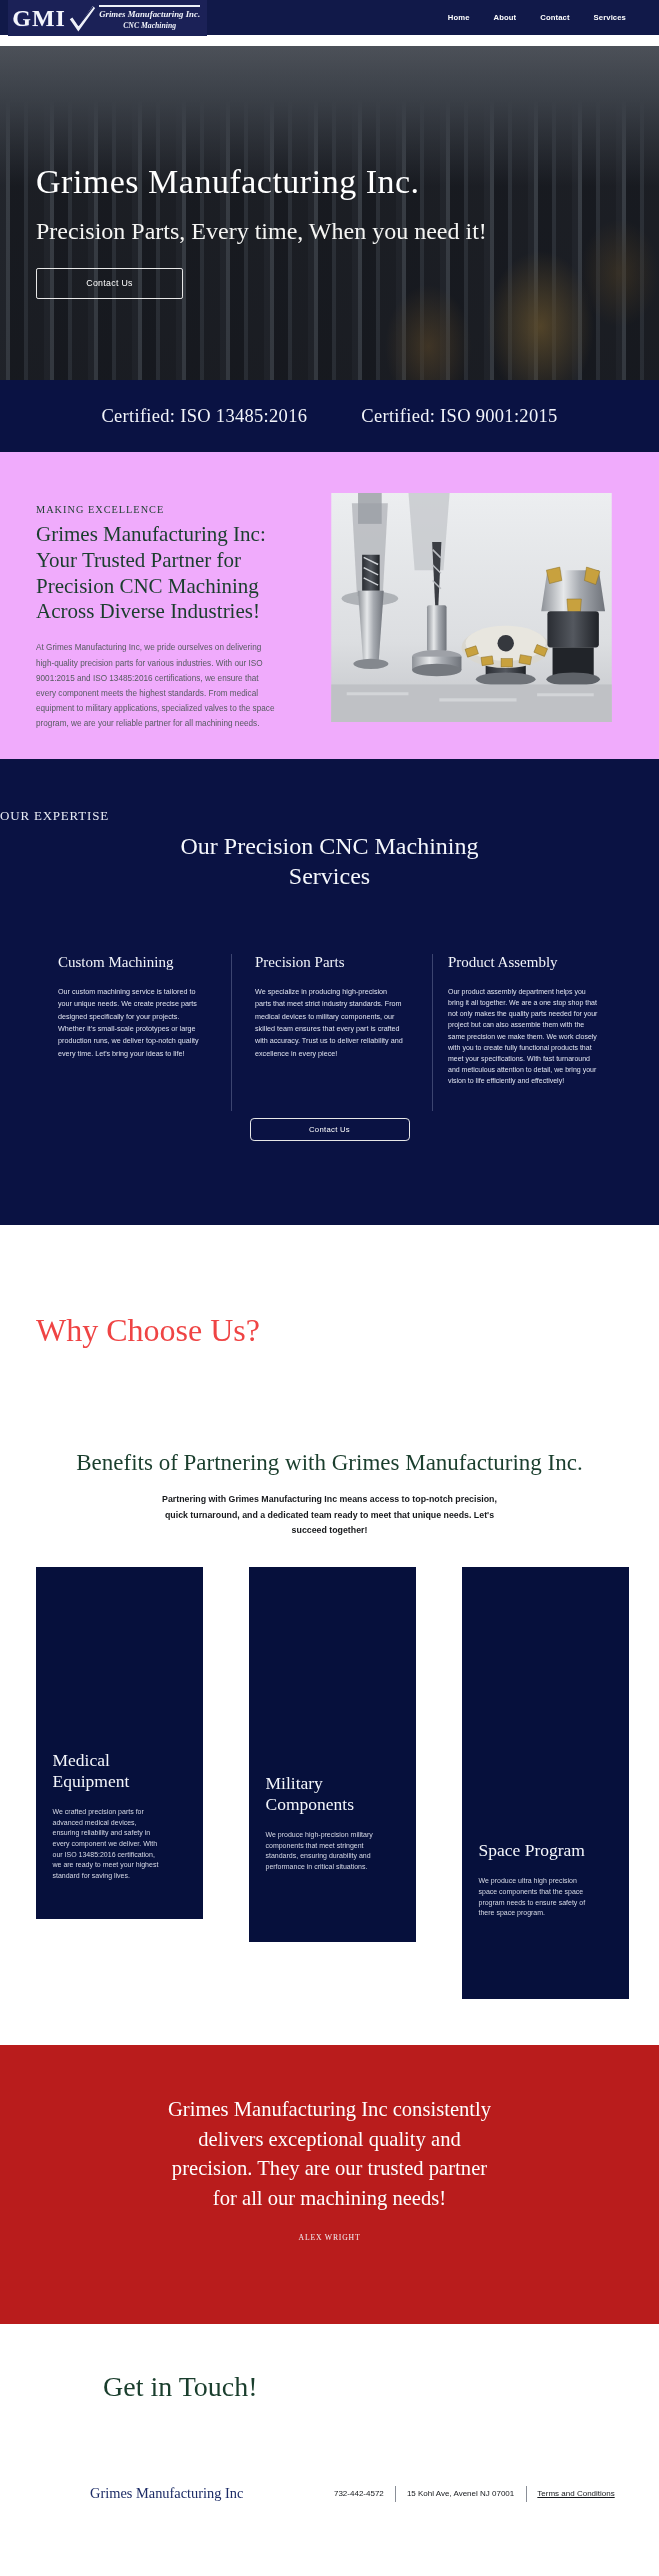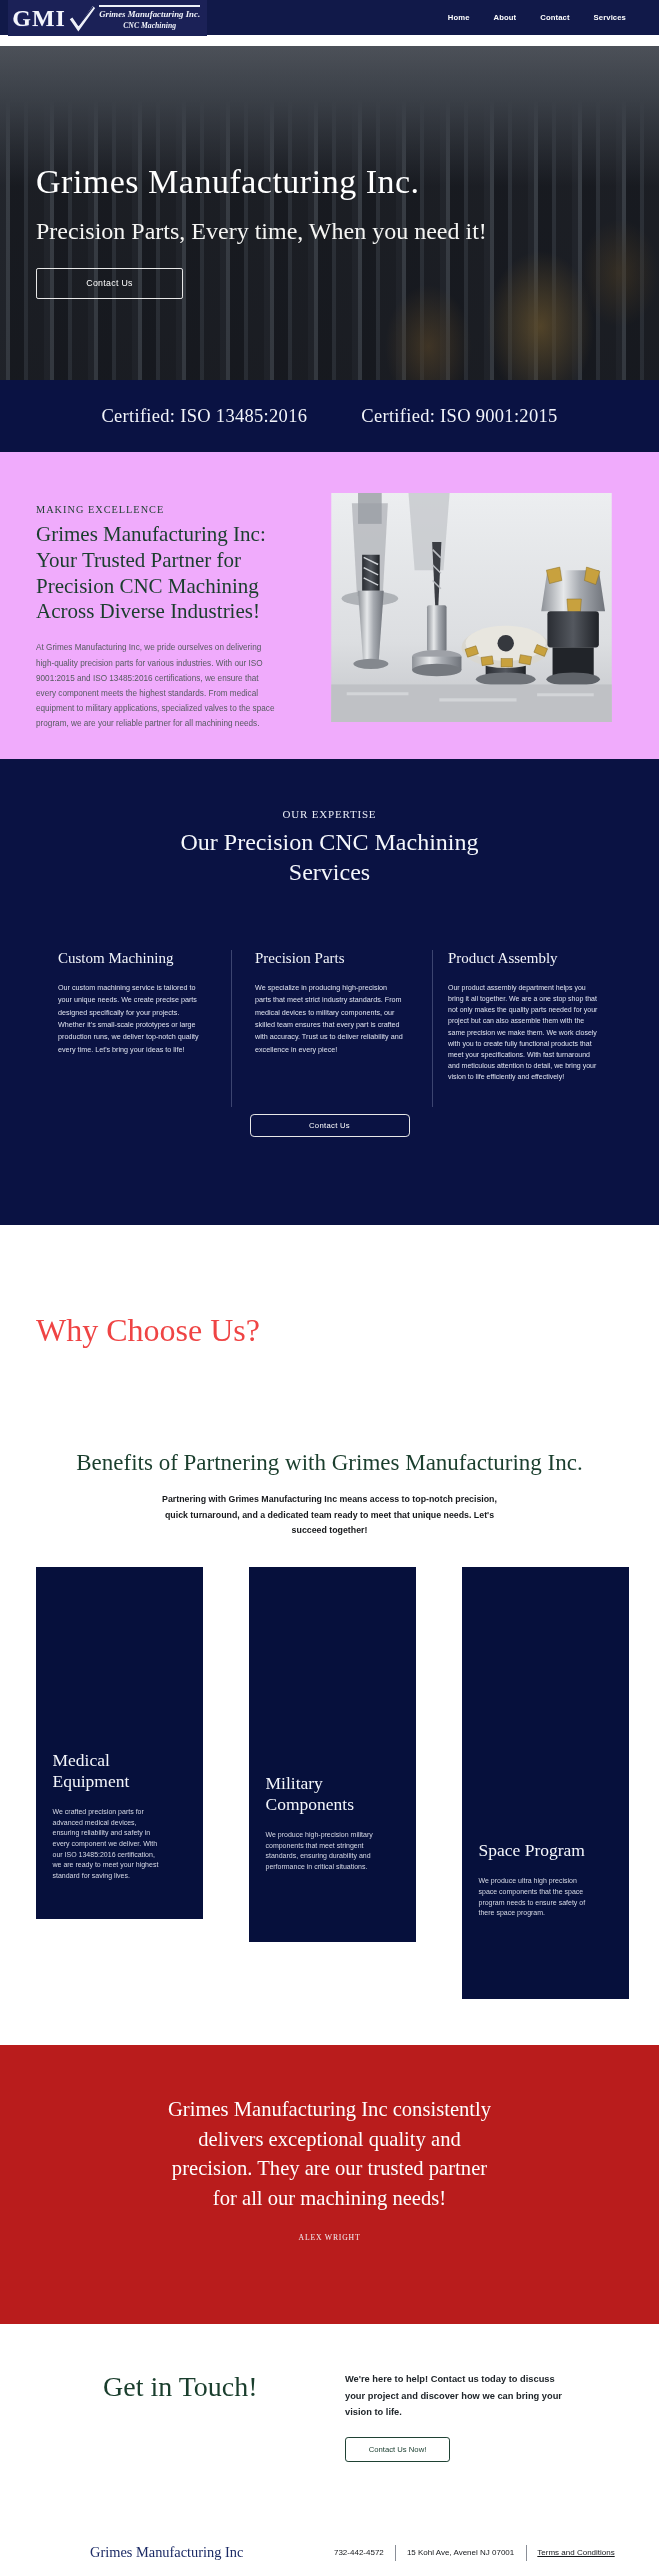--- a/index.html
+++ b/index.html
@@ -76,22 +76,22 @@
   }
   .about-body{
     color:#565b61; font-size:8.2px; line-height:1.85; margin-top:15.5px; width:242px;
   }
   .about-image{ margin-left:52px; margin-top:-11.3px; width:281px; height:229px; }
   .about-image svg{ display:block; }
 
   
   .expertise{ height:466px; background:#0a1243; padding-top:49px; }
   .exp-eyebrow{
-    text-align:center; font-family:"Liberation Serif", serif; color:#e9ecf5;
-    font-size:11px; letter-spacing:0.8px;
+    font-family:"Liberation Serif", serif; color:#e9ecf5;
+    font-size:13px; letter-spacing:0.8px;
   }
   .exp-heading{
     text-align:center; font-family:"Liberation Serif", serif; color:#f5f7fc;
     font-size:24px; line-height:1.25; max-width:299px; margin:7.2px auto 0 auto; font-weight:normal;
   }
   .svc-row{ display:flex; margin:0 0 0 58px; padding-top:36px; margin-top:27px; height:193px; }
   .svc{ width:150px; }
   .svc + .svc{ border-left:0.5px solid #3c4470; }
   .svc2{ padding-left:23px; margin-left:23px; width:174px; }
   .svc3{ padding-left:15px; margin-left:27px; width:166px; }
@@ -323,24 +323,20 @@
 
 <section class="testimonial">
   <div class="quote">Grimes Manufacturing Inc consistently delivers exceptional quality and precision. They are our trusted partner for all our machining needs!</div>
   <div class="quote-author">ALEX WRIGHT</div>
 </section>
 
 <section class="contact">
   <div class="contact-left">
     <h2 class="contact-heading">Get in Touch!</h2>
   </div>
-  <div class="contact-right">
-    <p class="contact-body">We're here to help! Contact us today to discuss your project and discover how we can bring your vision to life.</p>
-    <button class="contact-btn">Contact Us Now!</button>
-  </div>
 </section>
 
 <footer class="footer">
   <div class="footer-brand">Grimes Manufacturing Inc</div>
   <div class="footer-info">
     <span class="item">732-442-4572</span>
     <span class="vsep"></span>
     <span class="item">15 Kohl Ave, Avenel NJ 07001</span>
     <span class="vsep"></span>
     <a class="item terms">Terms and Conditions</a>

